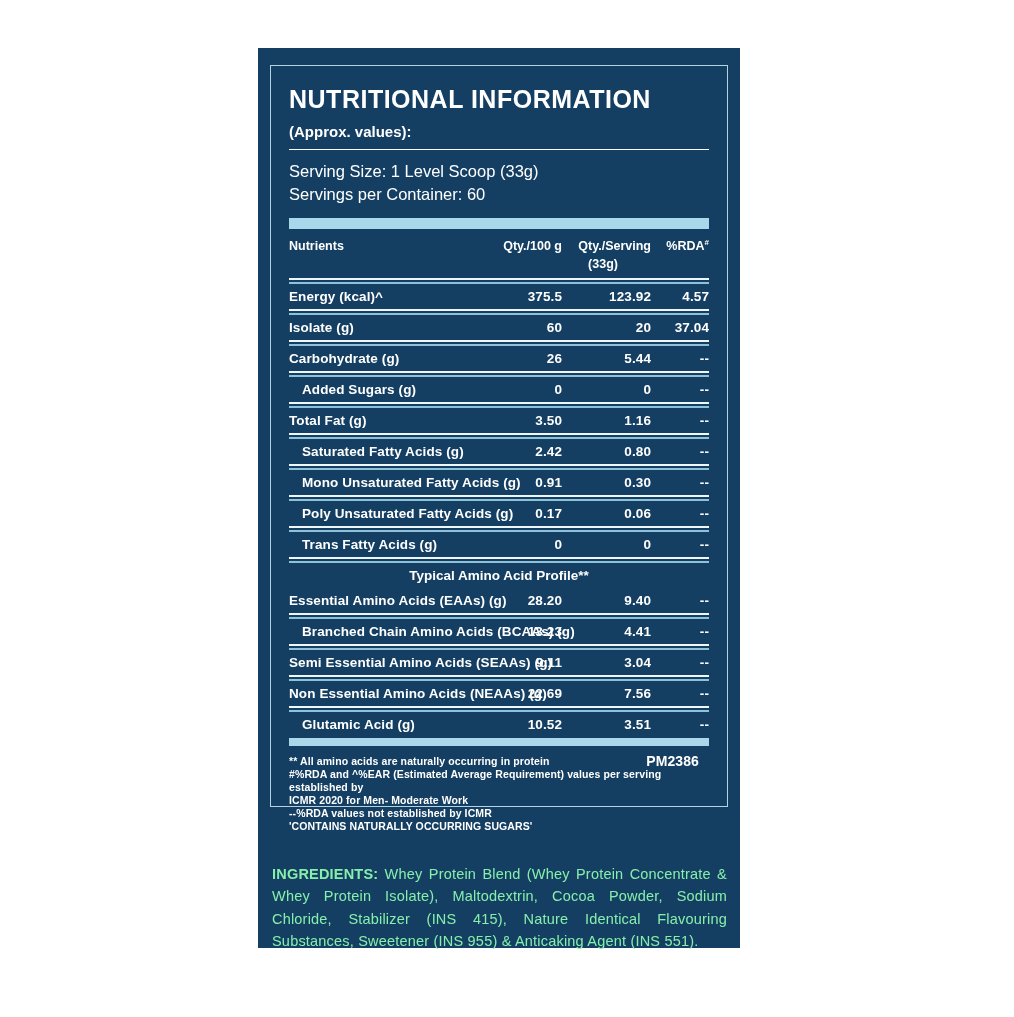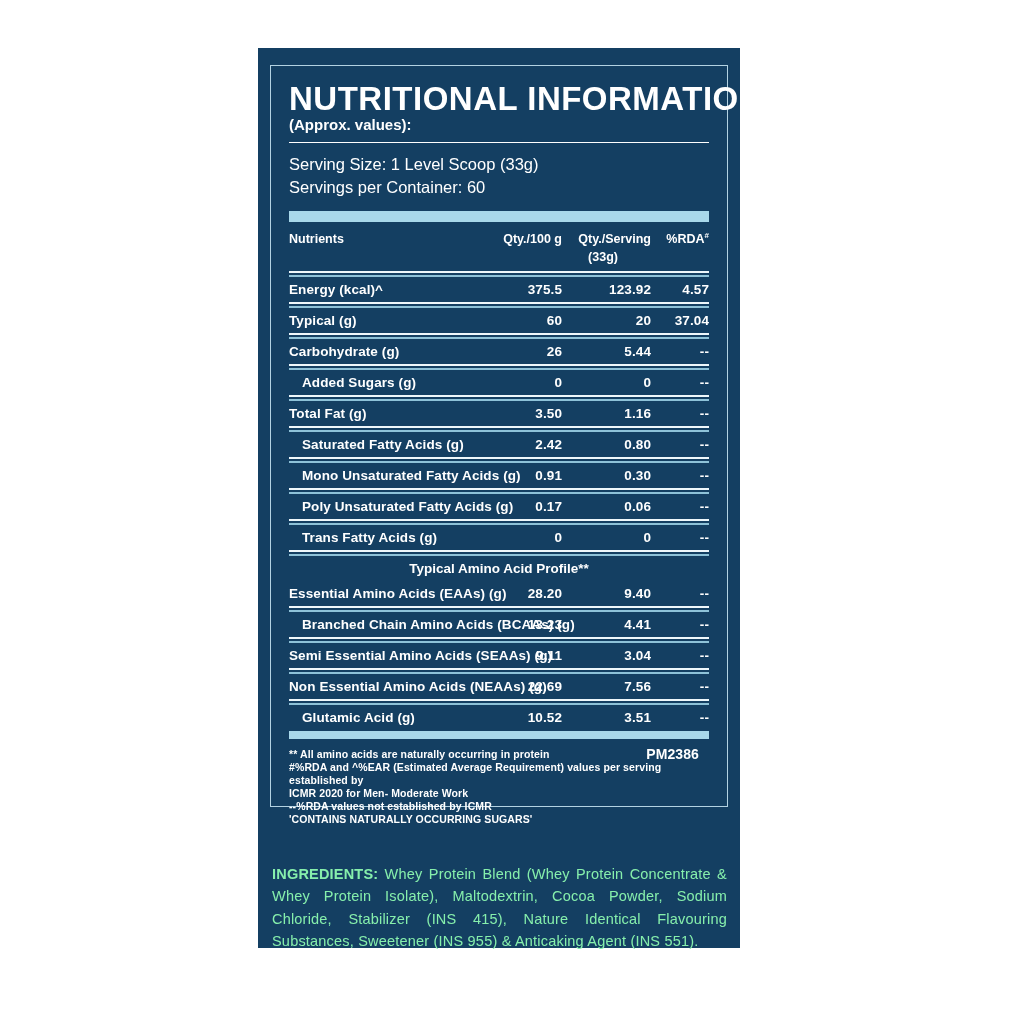--- a/index.html
+++ b/index.html
@@ -1,20 +1,20 @@
 <!DOCTYPE html>
 <html><head>
 <meta charset="utf-8">
 <style>
   html,body{margin:0;padding:0;background:#ffffff;}
   body{width:1014px;height:1017px;position:relative;font-family:"Liberation Sans",sans-serif;-webkit-font-smoothing:antialiased;}
   .panel{position:absolute;left:258px;top:48px;width:482px;height:900px;background:#143f62;color:#ffffff;}
   .inner{position:absolute;left:12px;top:17px;width:458px;height:742px;box-sizing:border-box;border:1.5px solid #b3d2e2;padding:18px 18px 0 18px;}
-  .title{font-size:33px;font-weight:bold;letter-spacing:.5px;line-height:30px;white-space:nowrap;}
-  .subtitle{font-size:15px;font-weight:bold;margin-top:2px;}
+  .title{font-size:25px;font-weight:bold;letter-spacing:.5px;line-height:30px;white-space:nowrap;}
+  .subtitle{font-size:15px;font-weight:bold;margin-top:9px;}
   .rule{border:none;border-top:1.5px solid #ffffff;margin:9px 0 10px 0;}
   .serving{font-size:16.5px;font-weight:normal;line-height:23px;}
   .accentbar{height:11px;background:#a8d8ea;margin-top:12px;}
   .hdr{display:flex;align-items:flex-start;margin-top:10px;font-size:12.5px;font-weight:bold;line-height:15px;}
   .c1{flex:1;min-width:0;white-space:nowrap;}
   .c2{width:80px;text-align:right;padding-right:9px;box-sizing:border-box;}
   .c3{width:88px;text-align:right;padding-right:8px;box-sizing:border-box;}
   .c4{width:50px;text-align:right;}
   .hdr .sub2{text-align:center;padding-right:16px;margin-top:3px;}
   sup{font-size:8px;vertical-align:super;line-height:0;}
@@ -60,21 +60,21 @@
 
       <div class="row">
         <div class="c1">Energy (kcal)^</div>
           <div class="c2">375.5</div>
           <div class="c3">123.92</div>
           <div class="c4">4.57</div>
       </div>
       <div class="sep"></div>
 
       <div class="row">
-        <div class="c1">Typical (g)</div>
+        <div class="c1">Isolate (g)</div>
           <div class="c2">60</div>
           <div class="c3">20</div>
           <div class="c4">37.04</div>
       </div>
       <div class="sep"></div>
 
       <div class="row">
         <div class="c1">Carbohydrate (g)</div>
           <div class="c2">26</div>
           <div class="c3">5.44</div>

